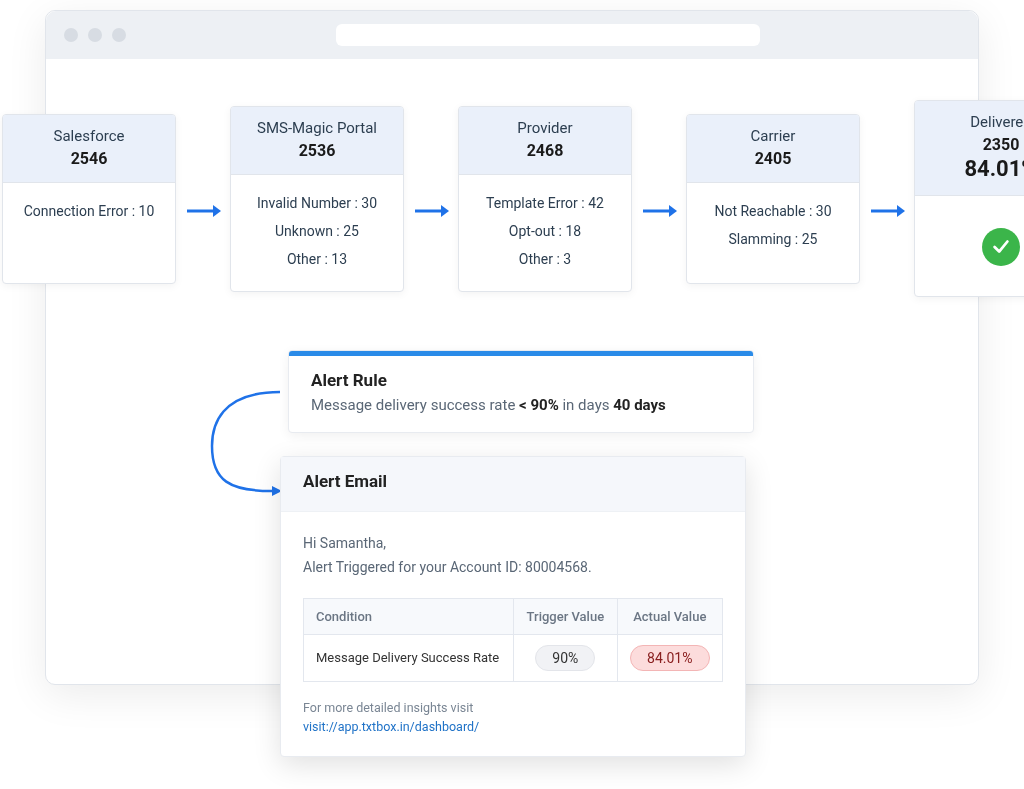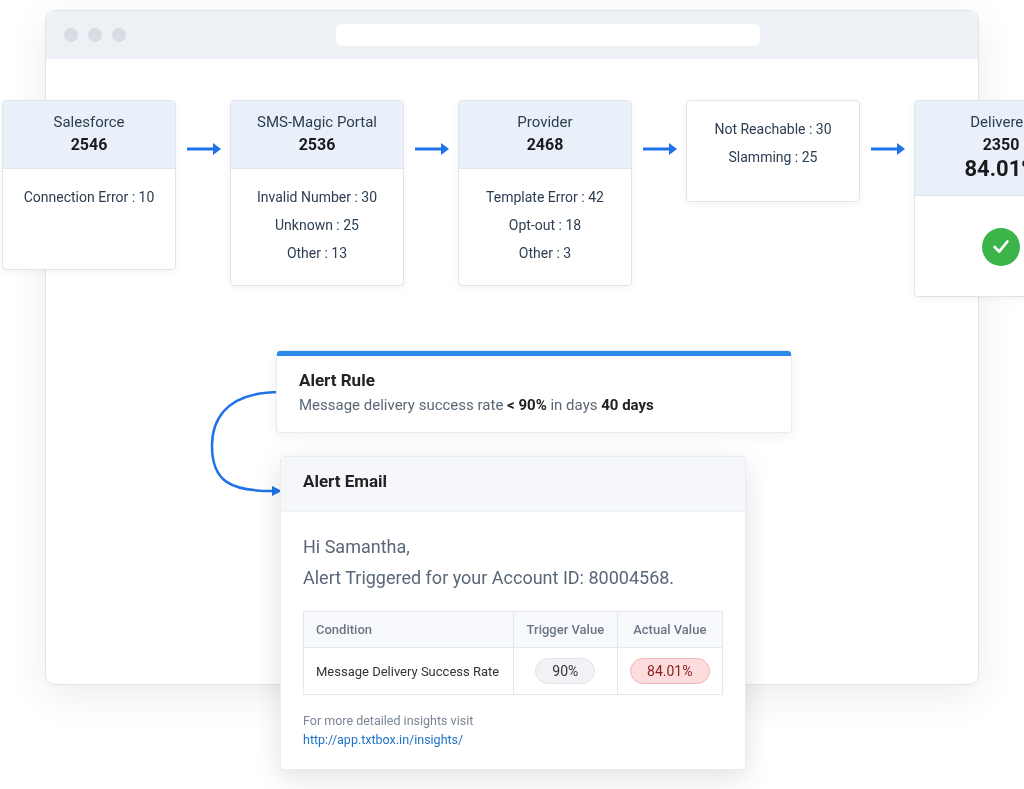--- a/index.html
+++ b/index.html
@@ -39,21 +39,21 @@
   height: 22px;
   background: #fff;
   border-radius: 6px;
 }
 .flow {
   position: absolute;
   top: 100px;
   left: 2px;
   right: 2px;
   display: flex;
-  align-items: flex-start;
+  align-items: center;
   gap: 9px;
   z-index: 5;
 }
 .stage {
   background: #fff;
   border: 1px solid #e1e5eb;
   border-radius: 4px;
   box-shadow: 0 2px 8px rgba(0,0,0,0.05);
   width: 174px;
   flex-shrink: 0;
@@ -100,23 +100,23 @@
   width: 36px;
   height: 50px;
   display: flex;
   align-items: center;
   justify-content: center;
   margin-top: 24px;
   flex-shrink: 0;
 }
 .alert-rule-card {
   position: absolute;
-  left: 276px;
+  left: 288px;
   top: 350px;
-  width: 516px;
+  width: 466px;
   background: #fff;
   border: 1px solid #e8ebf0;
   border-radius: 4px;
   box-shadow: 0 3px 12px rgba(0,0,0,0.06);
   overflow: hidden;
   z-index: 6;
 }
 .alert-rule-card .topbar {
   height: 5px;
   background: #2a8be8;
@@ -148,21 +148,21 @@
 }
 .alert-email-card .head {
   background: #f5f7fb;
   padding: 14px 22px;
   border-bottom: 1px solid #eef1f5;
 }
 .alert-email-card .body {
   padding: 20px 22px 22px;
 }
 .email-lines {
-  font-size: 18px;
+  font-size: 14px;
   color: #5a6776;
   line-height: 1.7;
   margin-bottom: 18px;
 }
 .alert-table {
   width: 100%;
   border: 1px solid #e3e7ee;
   border-collapse: collapse;
   font-size: 13px;
   margin-bottom: 18px;
@@ -267,20 +267,24 @@
   </div>
 
   <div class="arrow">
     <svg width="36" height="20">
         <line x1="2" y1="10" x2="28" y2="10" stroke="#1f72e8" stroke-width="3"></line>
         <polygon points="28,4 36,10 28,16" fill="#1f72e8"></polygon>
       </svg>
   </div>
 
   <div class="stage">
+    <div class="stage-head">
+      <div class="stage-title">Carrier</div>
+      <div class="stage-count">2405</div>
+    </div>
     <div class="stage-body">
       <div class="err">Not Reachable : 30</div>
       <div class="err">Slamming : 25</div>
     </div>
   </div>
 
   <div class="arrow">
     <svg width="36" height="20">
         <line x1="2" y1="10" x2="28" y2="10" stroke="#1f72e8" stroke-width="3"></line>
         <polygon points="28,4 36,10 28,16" fill="#1f72e8"></polygon>
@@ -342,15 +346,15 @@
           <td style="text-align:center;">
             <span class="pill pill-grey">90%</span>
           </td>
           <td style="text-align:center;">
             <span class="pill pill-red">84.01%</span>
           </td>
         </tr>
       </tbody>
     </table>
     <div class="footer-text">For more detailed insights visit</div>
-    <div class="link">http://app.txtbox.in/insights/</div>
+    <div class="link">visit://app.txtbox.in/dashboard/</div>
   </div>
 </div>
 
 </body></html>

